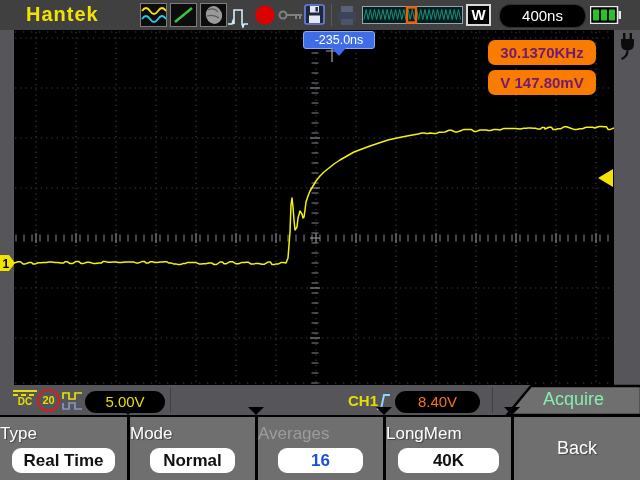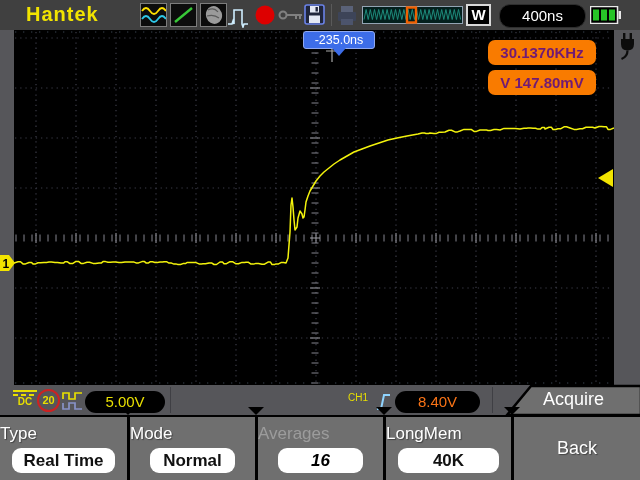--- a/index.html
+++ b/index.html
@@ -29,37 +29,37 @@
   #statusbar{left:0;top:385px;width:640px;height:30px;background:#56565a;}
   .sline{position:absolute;top:2px;width:1px;height:26px;background:#3f3f44;}
   #dc-icon{left:13px;top:390px;width:24px;color:#e8df00;font-size:10px;font-weight:bold;text-align:center;line-height:9px;}
   #dc-icon .b1{display:block;height:2px;background:#e8df00;margin-bottom:2px;}
   #dc-icon .b2{display:block;height:2px;margin-bottom:1px;
      background:repeating-linear-gradient(90deg,#e8df00 0 5px,transparent 5px 8px);}
   #bw-ring{left:37px;top:389px;width:19px;height:19px;border:2px solid #c22;border-radius:50%;
      color:#e8df00;font-size:11px;font-weight:bold;text-align:center;line-height:19px;}
   #scale-pill{left:85px;top:391px;width:80px;height:22px;background:#000;border-radius:11px;
      color:#e8df00;font-size:15px;text-align:center;line-height:22px;}
-  #trig-src{left:348px;top:392px;color:#e8df00;font-size:10px;font-weight:normal;}
+  #trig-src{left:348px;top:392px;color:#e8df00;font-size:15px;font-weight:bold;}
   #level-pill{left:395px;top:391px;width:85px;height:22px;background:#000;border-radius:11px;
      color:#f97316;font-size:15px;text-align:center;line-height:22px;}
-  #tab-label{left:507px;top:389px;width:133px;text-align:center;color:#ffffff;font-size:18px;z-index:6;}
+  #tab-label{left:507px;top:389px;width:133px;text-align:center;color:#86efac;font-size:18px;z-index:6;}
   .notch{position:absolute;top:407px;width:0;height:0;border-left:8px solid transparent;
      border-right:8px solid transparent;border-top:8px solid #000;z-index:7;}
   
   #menu{left:0;top:415px;width:640px;height:65px;background:#6f6f6f;border-top:2px solid #000;
      box-sizing:border-box;display:flex;}
   .cell{position:relative;height:100%;}
   .divider{width:3px;height:100%;background:#000;}
   .mlabel{margin-top:5px;height:24px;line-height:24px;color:#fff;font-size:17px;
      text-shadow:1px 1px 1px rgba(0,0,0,0.4);}
   .pill{margin:2px 12px 0 12px;height:25px;background:#fff;border-radius:9px;color:#111;
      font-size:17px;font-weight:bold;text-align:center;line-height:25px;}
   .disabled .mlabel{color:#9c9c9c;text-shadow:none;}
-  .disabled .pill{color:#000000;font-style:italic;}
+  .disabled .pill{color:#1d4ed8;}
   #cell-back{display:flex;align-items:center;justify-content:center;color:#fff;font-size:18px;
      text-shadow:1px 1px 1px rgba(0,0,0,0.4);}
 </style>
 </head>
 <body>
 
 <div id="topbar" class="abs">
   <div id="brand" class="abs">Hantek</div>
 
   <div class="iconbox abs" style="left:140px">

